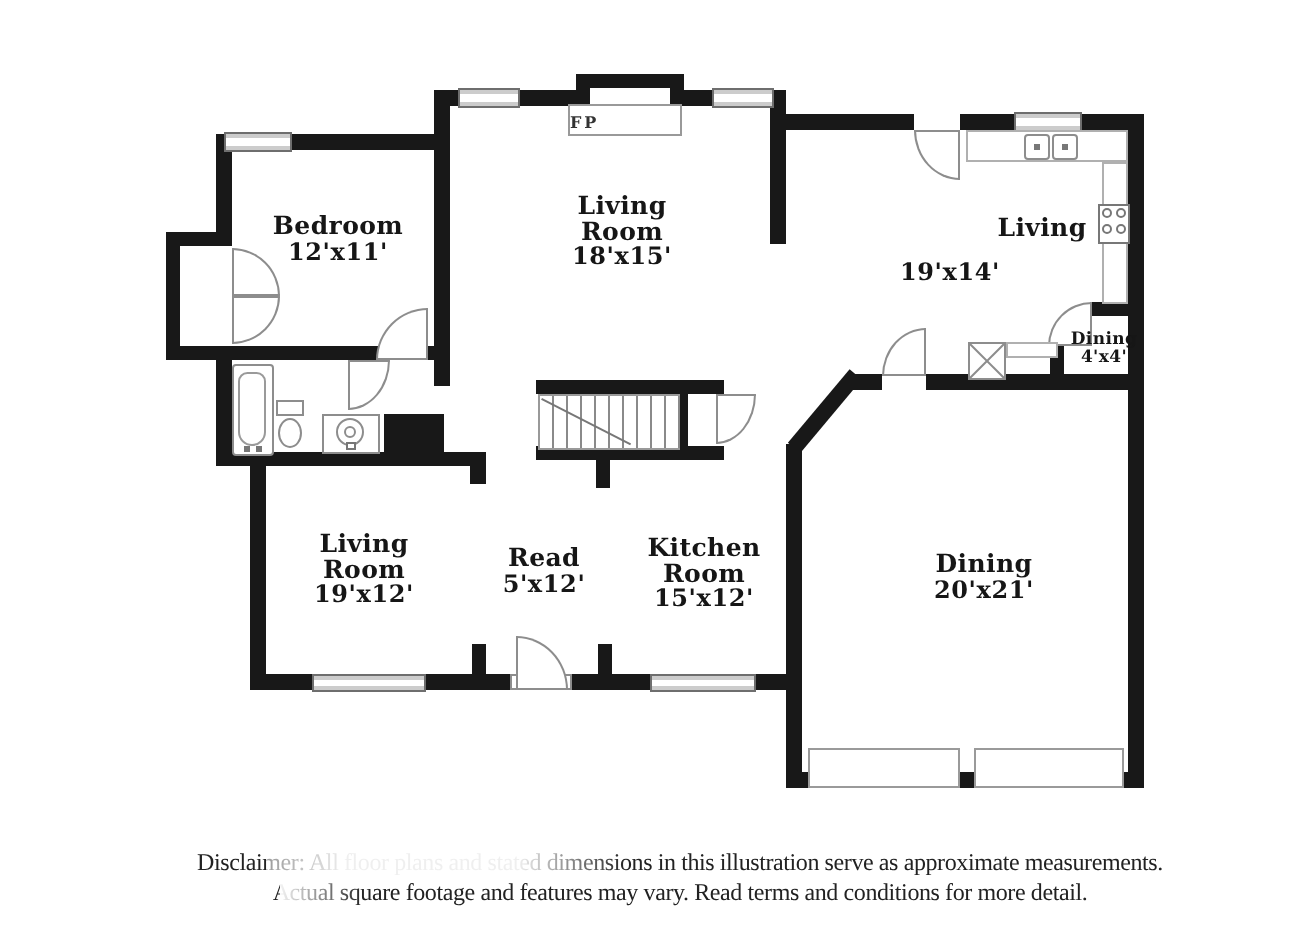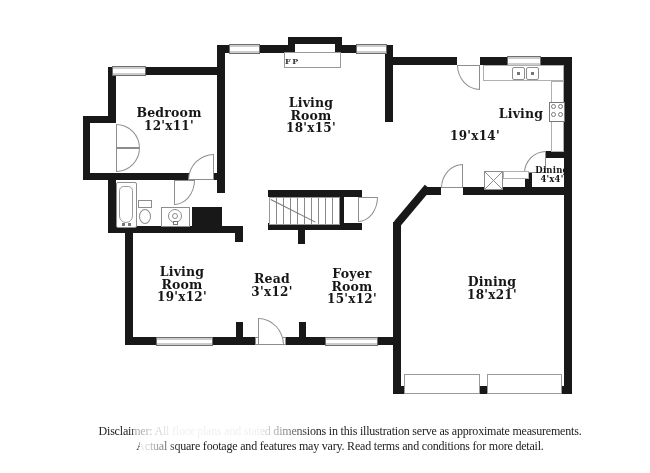--- a/index.html
+++ b/index.html
@@ -167,32 +167,32 @@
   </div>
 
   <div class="lbl" style="left:134px;top:266px;width:96px">
     <div class="name">Living</div>
     <div class="name">Room</div>
     <div class="dims">19'x12'</div>
   </div>
 
   <div class="lbl" style="left:239px;top:273px;width:66px">
     <div class="name">Read</div>
-    <div class="dims">3'x12'</div>
+    <div class="dims">5'x12'</div>
   </div>
 
   <div class="lbl" style="left:312px;top:268px;width:80px">
-    <div class="name">Foyer</div>
+    <div class="name">Kitchen</div>
     <div class="name">Room</div>
     <div class="dims">15'x12'</div>
   </div>
 
   <div class="lbl" style="left:452px;top:276px;width:80px">
     <div class="name">Dining</div>
-    <div class="dims">18'x21'</div>
+    <div class="dims">20'x21'</div>
   </div>
 
   <div class="disclaimer">
     <div class="disc-line">Disclaimer: All floor plans and stated dimensions in this illustration serve as approximate measurements.</div>
     <div class="disc-line">Actual square footage and features may vary. Read terms and conditions for more detail.</div>
   </div>
   <div class="fade fade1" style="left:133px;top:425px;width:180px;height:16px"></div>
   <div class="fade fade2" style="left:140px;top:441px;width:42px;height:16px"></div>
 
 </div>

